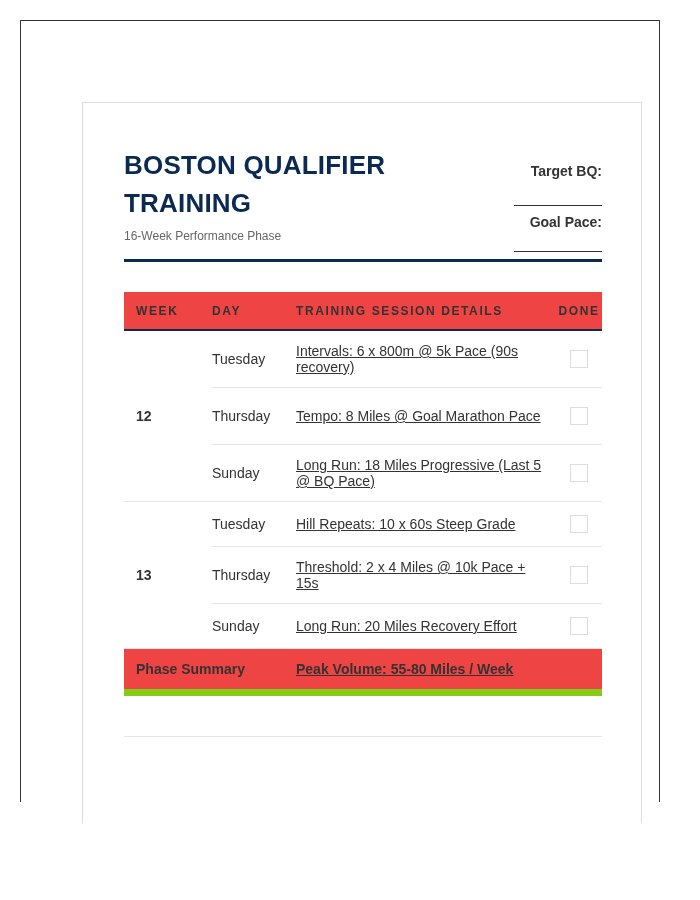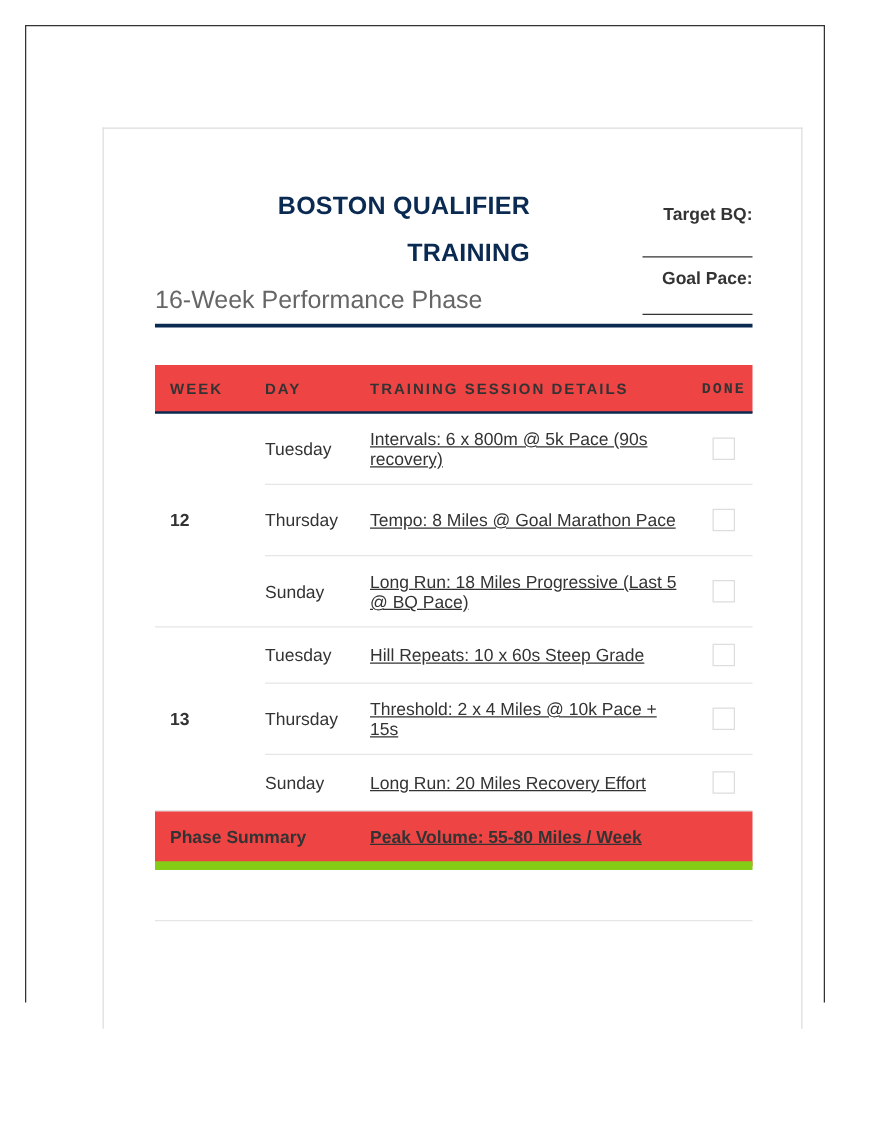--- a/index.html
+++ b/index.html
@@ -9,37 +9,37 @@
       border: 1px solid #333333; border-bottom: none; box-sizing: border-box;
     }
     .sheet {
       position: absolute; left: 61px; top: 81px; width: 560px; height: 721px;
       border: 1px solid #dddddd; border-bottom: none; box-sizing: border-box; background: #fff;
     }
     .content { position: absolute; left: 41px; top: 40px; width: 478px; }
     .header { position: relative; height: 119px; border-bottom: 3px solid #0a2a52; box-sizing: border-box; }
     .title {
       position: absolute; left: 0; top: 3px; width: 300px;
-      font-size: 20px; font-weight: bold; color: #0a2a52; line-height: 38px; letter-spacing: 0.2px; text-align: right;
+      font-size: 26px; font-weight: bold; color: #0a2a52; line-height: 38px; letter-spacing: 0.2px;
     }
-    .subtitle { position: absolute; left: 0; top: 86px; font-size: 20px; color: #666666; }
+    .subtitle { position: absolute; left: 0; top: 86px; font-size: 12px; color: #666666; }
     .meta { position: absolute; right: 0; top: 17px; width: 88px; text-align: right; }
     .meta-field { height: 46px; border-bottom: 1px solid #333333; box-sizing: border-box; position: relative; }
     .meta-field span { position: absolute; right: 0; top: 3px; font-size: 14px; font-weight: bold; color: #333333; }
     .meta-field + .meta-field span { top: 8px; }
 
     table { border-collapse: collapse; width: 478px; margin-top: 30px; }
     thead th {
       background: #ef4444; font-size: 12px; font-weight: bold; color: #333333; letter-spacing: 1.6px;
       text-align: left; height: 37px; padding: 0; border-bottom: 2px solid #0a2a52;
     }
     th.c-week, td.c-week { width: 76px; padding-left: 12px; }
     th.c-day, td.c-day { width: 84px; }
     th.c-details, td.c-details { width: 250px; }
-    th.c-done { text-align: center; font-family: Liberation Mono, monospace; }
+    th.c-done { text-align: center; }
     td { font-size: 14px; color: #333333; padding: 0; vertical-align: middle; }
     td.c-week { font-weight: bold; }
     tr.row-tall td.c-day, tr.row-tall td.c-details, tr.row-tall td.c-done { height: 56px; border-bottom: 1px solid #e5e5e5; }
     tr.row-short td.c-day, tr.row-short td.c-details, tr.row-short td.c-done { height: 44px; border-bottom: 1px solid #e5e5e5; }
     td.c-week { border-bottom: 1px solid #e5e5e5; }
     td.c-details { line-height: 16px; padding-right: 10px; text-decoration: underline; }
     td.c-done { text-align: center; }
     .checkbox { display: inline-block; width: 18px; height: 18px; border: 1px solid #dddddd; box-sizing: border-box; vertical-align: middle; cursor: pointer; }
     tr.summary td { background: #ef4444; font-weight: bold; height: 40px; border-bottom: 7px solid #84cc16; }
     tr.summary td.c-week { padding-left: 12px; }

